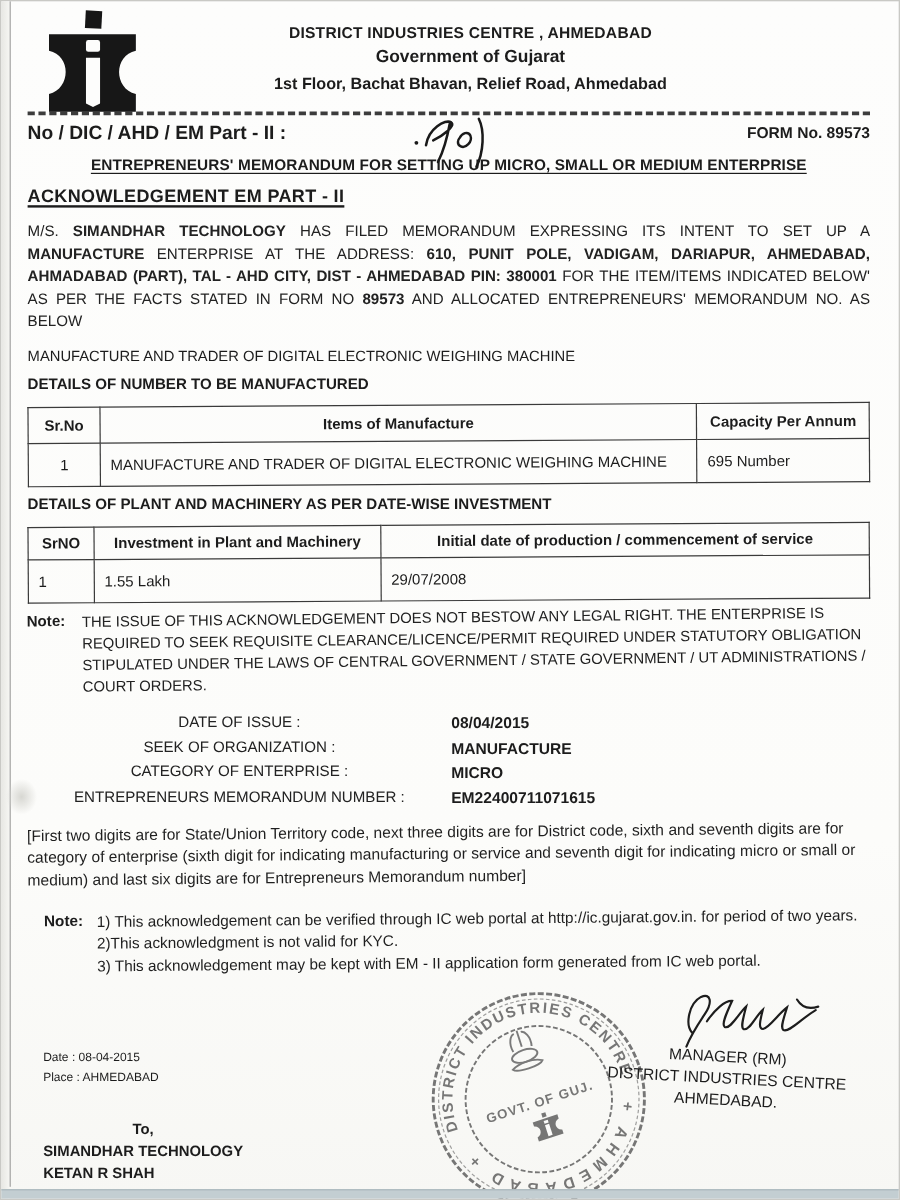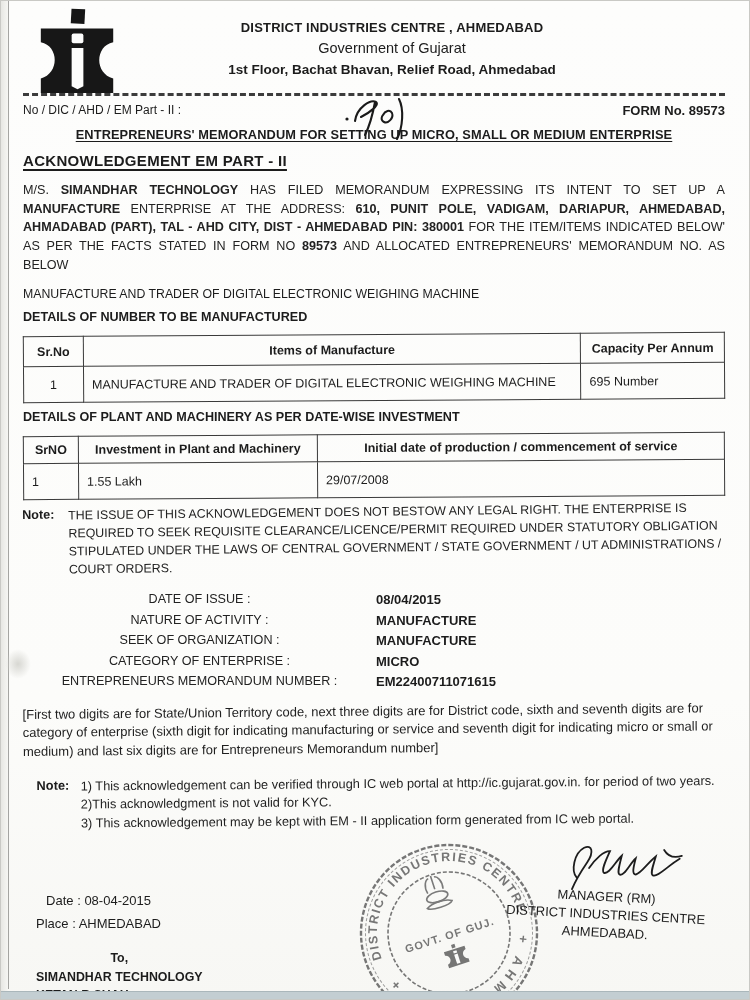--- a/index.html
+++ b/index.html
@@ -17,28 +17,28 @@
   .smudge{ position:absolute; left:4px; top:648px; width:26px; height:30px;
     background:radial-gradient(ellipse at center,#d7d7d2 0%, rgba(215,215,210,0) 70%); }
 
   .content{ position:absolute; left:22px; right:24px; top:0; }
 
   
   .header{ display:flex; align-items:flex-start; padding-top:7px; height:90px; }
   .logo{ width:96px; flex:0 0 96px; padding-left:10px; }
   .header-text{ flex:1; text-align:center; padding-top:12px; padding-right:60px; }
   .org-name{ font-size:13px; font-weight:700; letter-spacing:.2px; }
-  .gov-line{ font-size:14.5px; font-weight:400; margin-top:5px; }
+  .gov-line{ font-size:14.5px; font-weight:700; margin-top:5px; }
   .addr-line{ font-size:13.5px; font-weight:600; margin-top:6px; }
 
   .dashed-rule{ border:none; border-top:3px dashed #3c3c3c; margin-top:2px; }
 
   
   .ref-row{ position:relative; display:flex; justify-content:space-between; margin-top:7px; }
-  .ref-label{ font-size:12px; font-weight:400; }
+  .ref-label{ font-size:16px; font-weight:700; }
   .form-no{ font-size:13px; font-weight:700; }
   .hand-mark{ position:absolute; left:318px; top:-10px; width:80px; height:48px; z-index:3; }
 
   
   .memo-title{ text-align:center; font-size:12.8px; font-weight:700; margin-top:9px;
     text-decoration:underline; text-underline-offset:2px; letter-spacing:.1px; }
   .ack-title{ font-size:15px; font-weight:700; margin-top:10px;
     text-decoration:underline; text-underline-offset:3px; text-decoration-thickness:1.5px; letter-spacing:.3px; }
 
   
@@ -71,21 +71,21 @@
   .explainer{ margin-top:11px; font-size:13px; font-weight:500; line-height:1.42;
     transform:rotate(-0.55deg); transform-origin:left bottom; color:#1f1f1f; }
 
   
   .verify-note{ display:flex; margin-top:17px; padding-left:14px; transform:rotate(-0.5deg); transform-origin:left bottom; }
   .verify-note .nlabel{ font-size:12.8px; font-weight:700; width:44px; flex:0 0 44px; }
   .verify-items{ font-size:12.8px; line-height:1.44; color:#1f1f1f; }
 
   
   .bottom{ position:relative; height:245px; margin-top:4px; }
-  .issue-block{ position:absolute; left:13px; top:53px; font-size:13px; font-weight:500; line-height:1.75;text-align:center; }
+  .issue-block{ position:absolute; left:13px; top:53px; font-size:10px; font-weight:500; line-height:1.75; }
   .stamp-wrap{ position:absolute; left:330px; top:0px; width:192px; height:192px; opacity:.82; }
   .sign-block{ position:absolute; right:2px; top:2px; width:232px; text-align:center; transform:rotate(3deg); }
   .sign-svg{ width:130px; height:54px; margin-left:40px; }
   .sign-title{ font-size:13px; font-weight:500; margin-top:-8px; }
   .sign-org{ font-size:13px; font-weight:500; margin-top:3px; }
   .sign-city{ font-size:13px; font-weight:500; margin-top:3px; }
 
   .addressee{ position:absolute; left:13px; top:112px; font-size:12.4px; line-height:1.5; }
   .addressee .salutation{ font-weight:600;text-align:center; }
   .addressee .a-line{ font-weight:700; }
@@ -180,24 +180,20 @@
 
     <div class="legal-note">
       <span class="nlabel">Note:</span>
       <span class="ntext">THE ISSUE OF THIS ACKNOWLEDGEMENT DOES NOT BESTOW ANY LEGAL RIGHT. THE ENTERPRISE IS REQUIRED TO SEEK REQUISITE CLEARANCE/LICENCE/PERMIT REQUIRED UNDER STATUTORY OBLIGATION STIPULATED UNDER THE LAWS OF CENTRAL GOVERNMENT / STATE GOVERNMENT / UT ADMINISTRATIONS / COURT ORDERS.</span>
     </div>
 
     <div class="kv-list">
       <div class="kv-row">
         <span class="kv-label">DATE OF ISSUE :</span>
         <span class="kv-value">08/04/2015</span>
-      </div>
-      <div class="kv-row">
-        <span class="kv-label">NATURE OF ACTIVITY :</span>
-        <span class="kv-value">MANUFACTURE</span>
       </div>
       <div class="kv-row">
         <span class="kv-label">SEEK OF ORGANIZATION :</span>
         <span class="kv-value">MANUFACTURE</span>
       </div>
       <div class="kv-row">
         <span class="kv-label">CATEGORY OF ENTERPRISE :</span>
         <span class="kv-value">MICRO</span>
       </div>
       <div class="kv-row">

